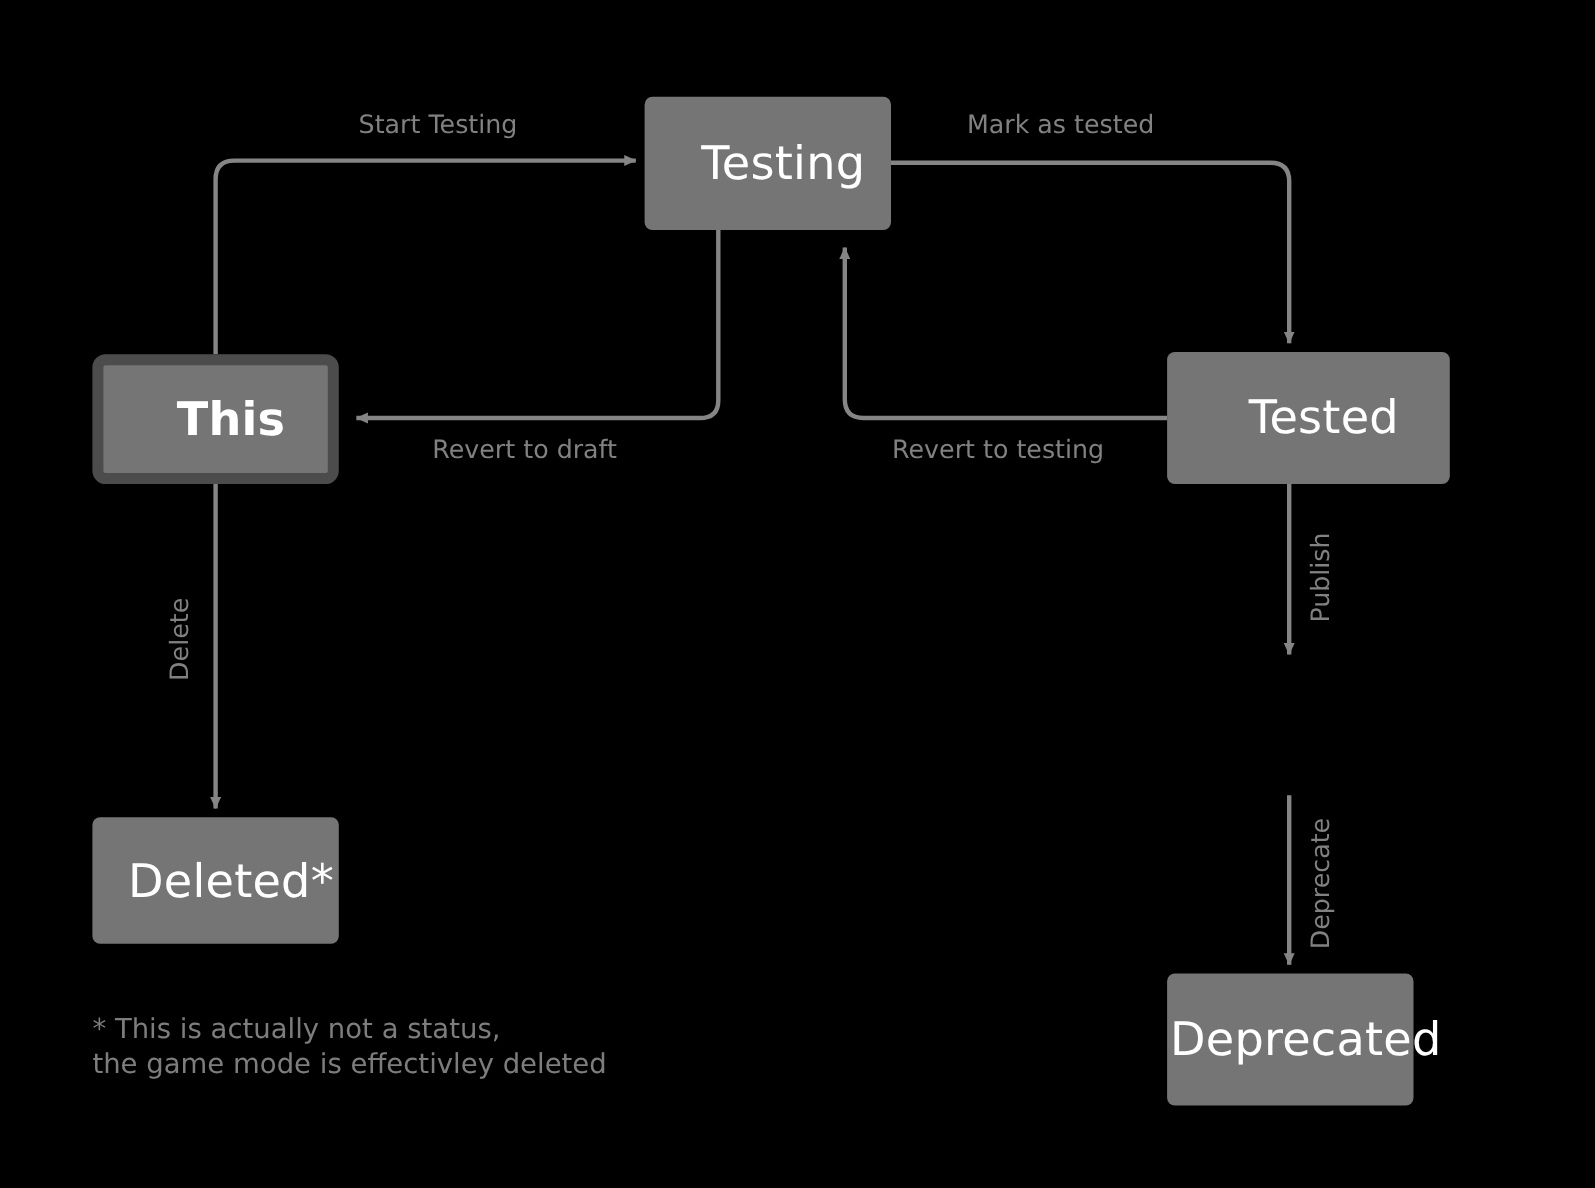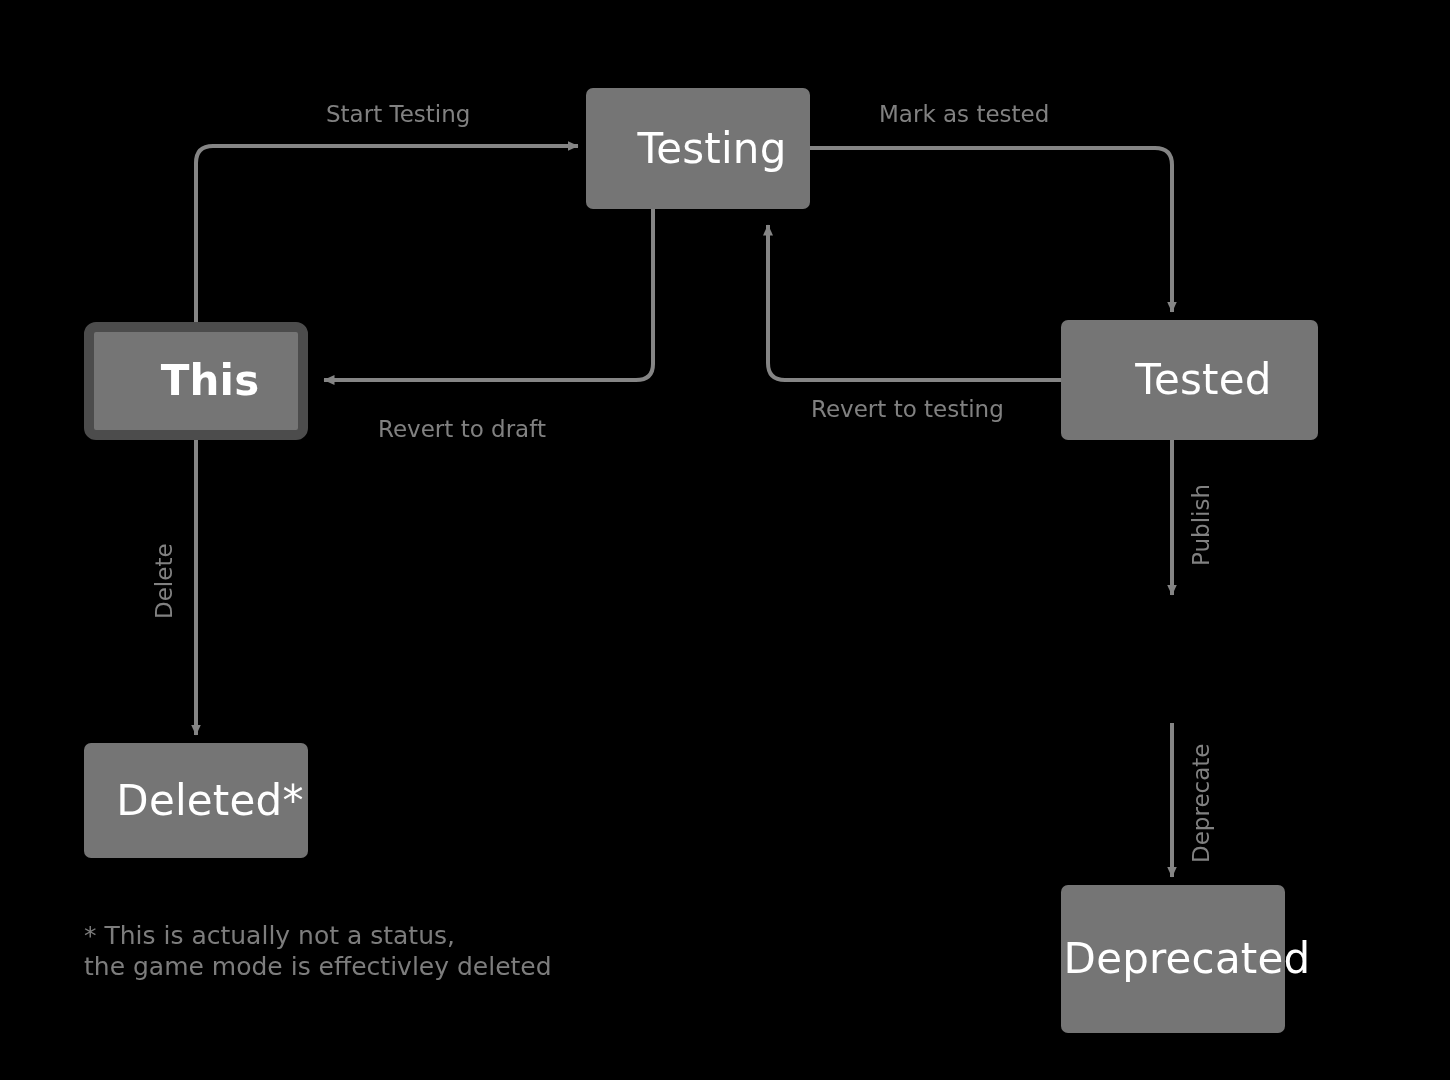--- a/index.html
+++ b/index.html
@@ -117,29 +117,29 @@
 
   <div class="node" style="left:1061px; top:320px; width:257px; height:120px;">
     <span class="node-label">Tested</span>
   </div>
 
   <div class="node" style="left:84px; top:743px; width:224px; height:115px;text-align:center;">
     <span class="node-label">Deleted*</span>
   </div>
 
 
-  <div class="node" style="left:1061px; top:885px; width:224px; height:148px;">
+  <div class="node" style="left:1061px; top:885px; width:224px; height:120px;">
     <span class="node-label">Deprecated</span>
   </div>
 
   <div class="edge-label" style="left:326px; top:101px;">Start Testing</div>
 
   <div class="edge-label" style="left:879px; top:101px;">Mark as tested</div>
 
-  <div class="edge-label" style="left:378px; top:396px;margin-top:20px;">Revert to draft</div>
+  <div class="edge-label" style="left:393px; top:396px;">Revert to draft</div>
 
   <div class="edge-label" style="left:811px; top:396px;">Revert to testing</div>
 
   <div class="edge-label vertical" style="left:151px; top:619px;">Delete</div>
 
   <div class="edge-label vertical" style="left:1188px; top:566px;">Publish</div>
 
   <div class="edge-label vertical" style="left:1188px; top:863px;">Deprecate</div>
 
   <div class="footnote" style="left:84px; top:920px;">* This is actually not a status,

